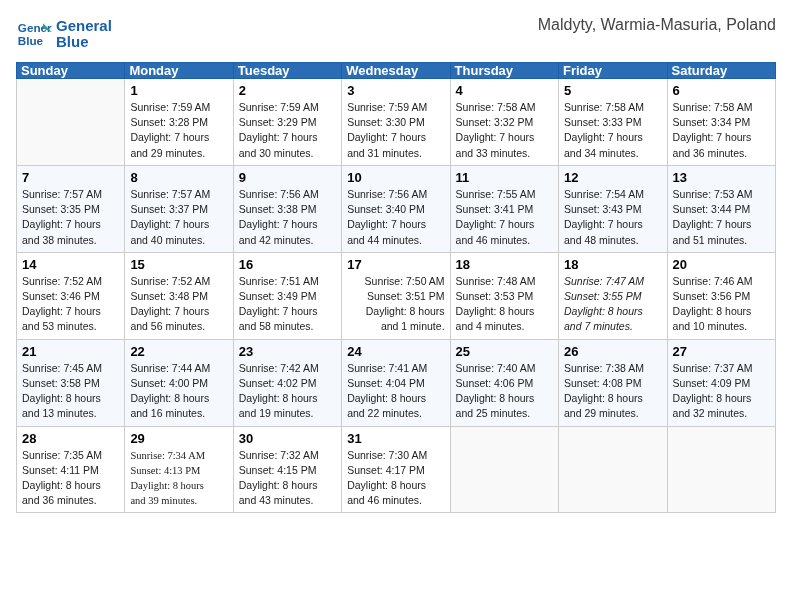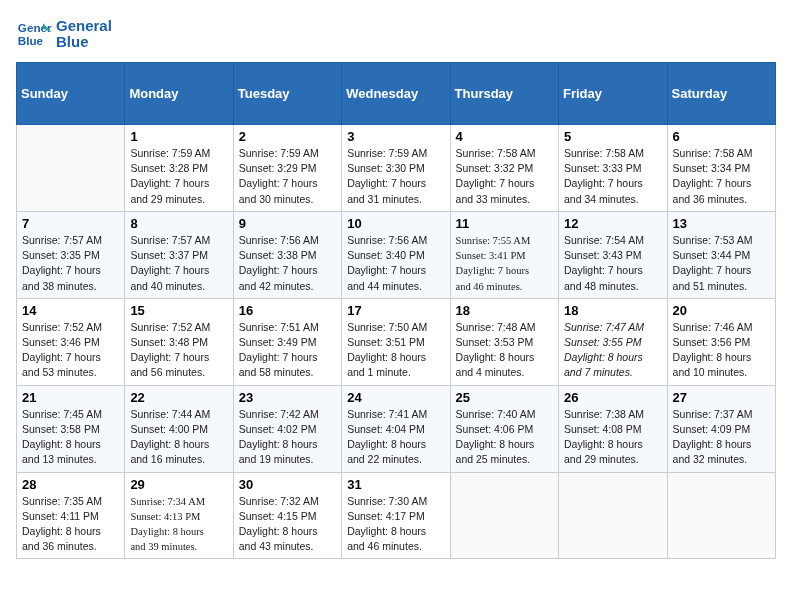--- a/index.html
+++ b/index.html
@@ -38,21 +38,21 @@
     table {
       width: 100%;
       border-collapse: collapse;
       font-size: 11px;
     }
     thead tr th {
       background: #2a6db5;
       color: #fff;
       font-size: 13px;
       font-weight: bold;
-      padding: 23px 4px;
+      padding: 0 4px;
       text-align: left;
       border: 1px solid #1a5fa8;
     }
     tbody tr td {
       border: 1px solid #ccc;
       vertical-align: top;
       padding: 4px 5px;
       min-height: 70px;
       height: 80px;
       background: #fff;
@@ -80,20 +80,21 @@
       <text x="2" y="18" font-size="13" font-weight="bold" fill="#1a5fa8">General</text>
       <text x="2" y="32" font-size="13" font-weight="bold" fill="#1a5fa8">Blue</text>
       <polygon points="30,8 40,18 30,14" fill="#2a9d8f"></polygon>
     </svg>
     <div>
       <div style="font-size:15px;font-weight:bold;color:#1a5fa8;line-height:1.1">General</div>
       <div style="font-size:15px;font-weight:bold;color:#1a5fa8;line-height:1.1">Blue</div>
     </div>
   </div>
   <div class="title-block">
+    <div class="location">Maldyty, Warmia-Masuria, Poland</div>
   </div>
 </div>
 
 <table>
   <thead>
     <tr>
     <th>Sunday</th>
         <th>Monday</th>
         <th>Tuesday</th>
         <th>Wednesday</th>
@@ -172,21 +173,21 @@
         </td>
         <td>
           <span class="day-num">10</span>
           <div class="cell-info" style="white-space: pre-line;">Sunrise: 7:56 AM
 Sunset: 3:40 PM
 Daylight: 7 hours
 and 44 minutes.</div>
         </td>
         <td>
           <span class="day-num">11</span>
-          <div class="cell-info" style="white-space: pre-line; font-family: Liberation Serif, serif;">Sunrise: 7:55 AM
+          <div class="cell-info" style="white-space: pre-line;">Sunrise: 7:55 AM
 Sunset: 3:41 PM
 Daylight: 7 hours
 and 46 minutes.</div>
         </td>
         <td>
           <span class="day-num">12</span>
           <div class="cell-info" style="white-space: pre-line;">Sunrise: 7:54 AM
 Sunset: 3:43 PM
 Daylight: 7 hours
 and 48 minutes.</div>
@@ -216,21 +217,21 @@
         </td>
         <td>
           <span class="day-num">16</span>
           <div class="cell-info" style="white-space: pre-line;">Sunrise: 7:51 AM
 Sunset: 3:49 PM
 Daylight: 7 hours
 and 58 minutes.</div>
         </td>
         <td>
           <span class="day-num">17</span>
-          <div class="cell-info" style="white-space: pre-line;">Sunrise: 7:50 AM
+          <div class="cell-info" style="white-space: pre-line; text-align: right;">Sunrise: 7:50 AM
 Sunset: 3:51 PM
 Daylight: 8 hours
 and 1 minute.</div>
         </td>
         <td>
           <span class="day-num">18</span>
           <div class="cell-info" style="white-space: pre-line;">Sunrise: 7:48 AM
 Sunset: 3:53 PM
 Daylight: 8 hours
 and 4 minutes.</div>

